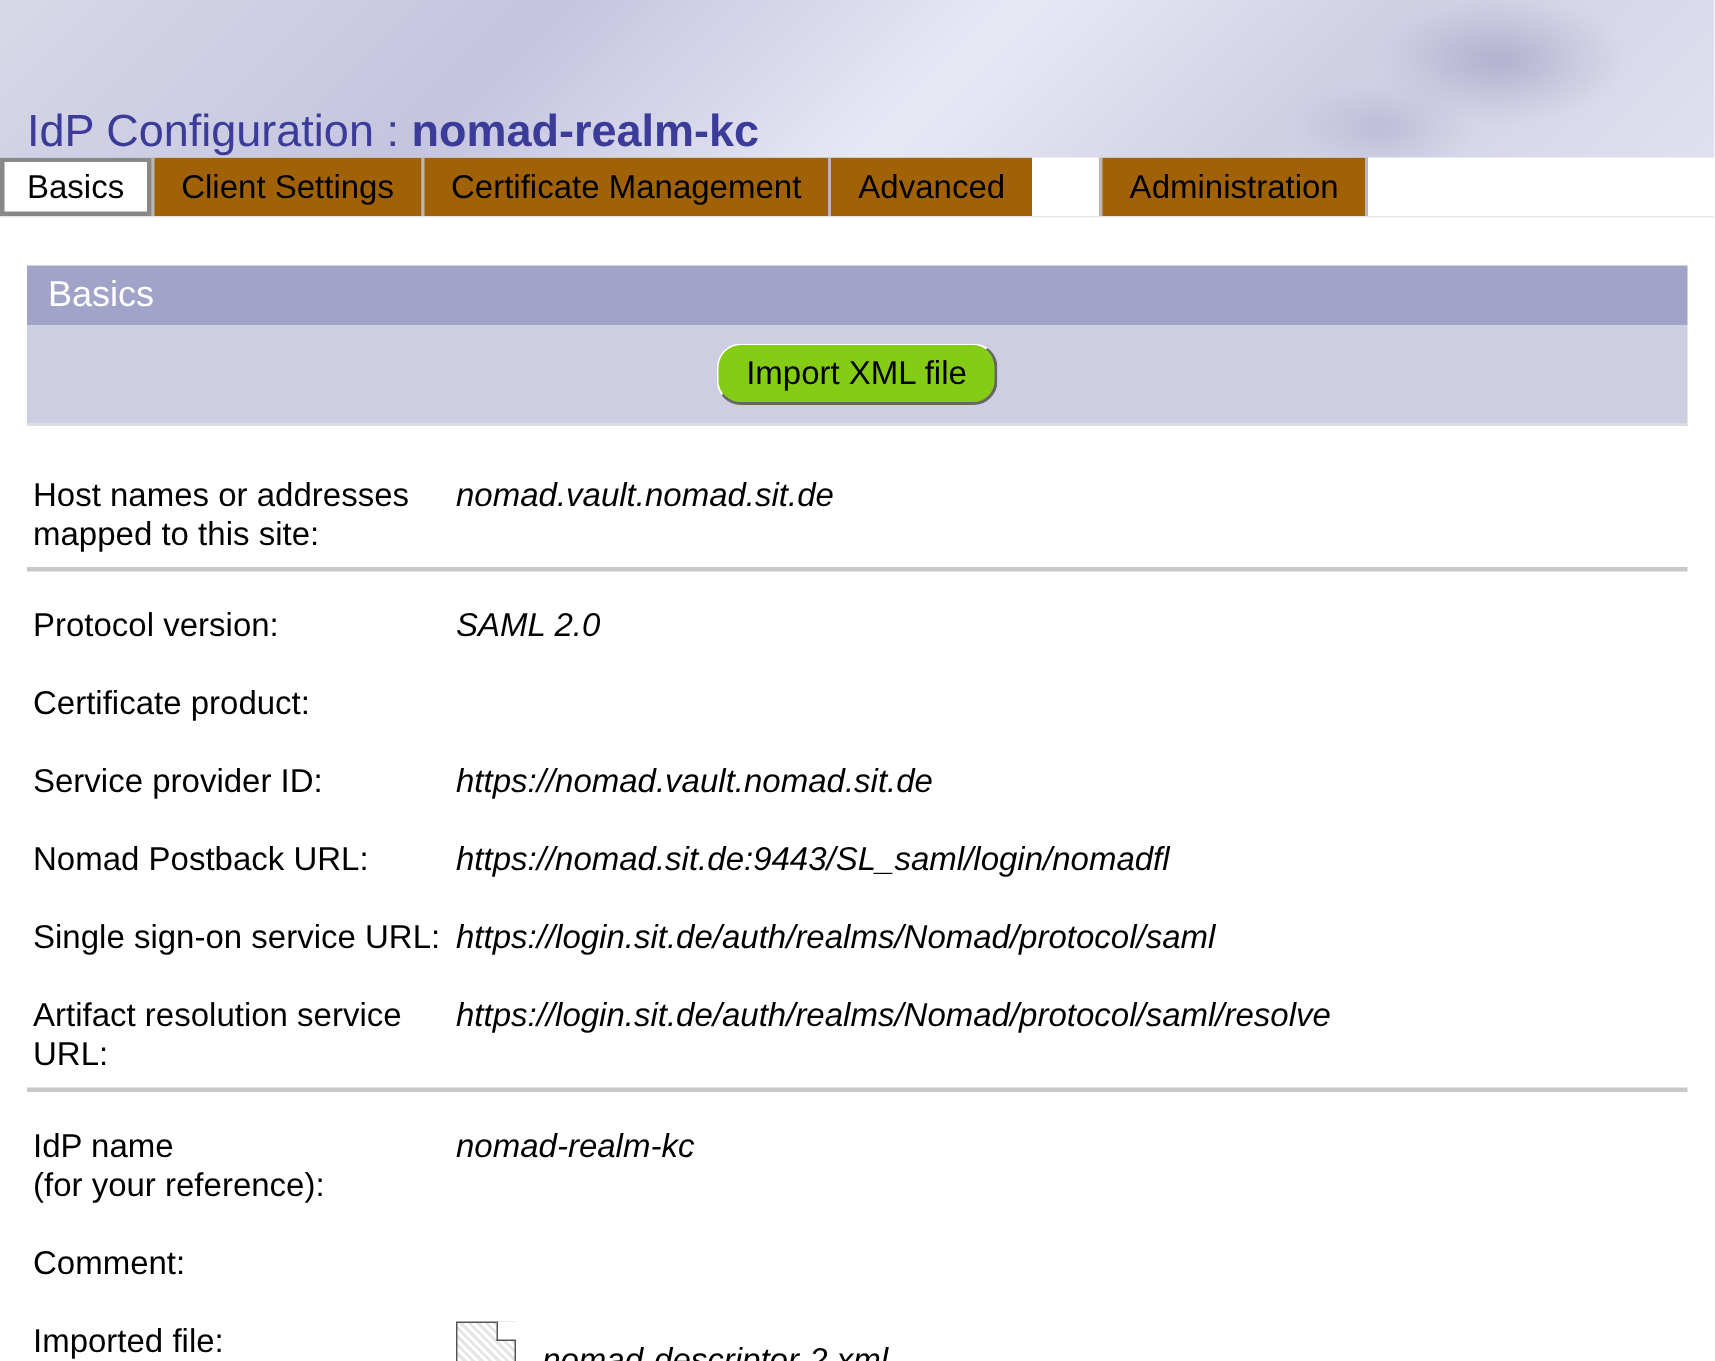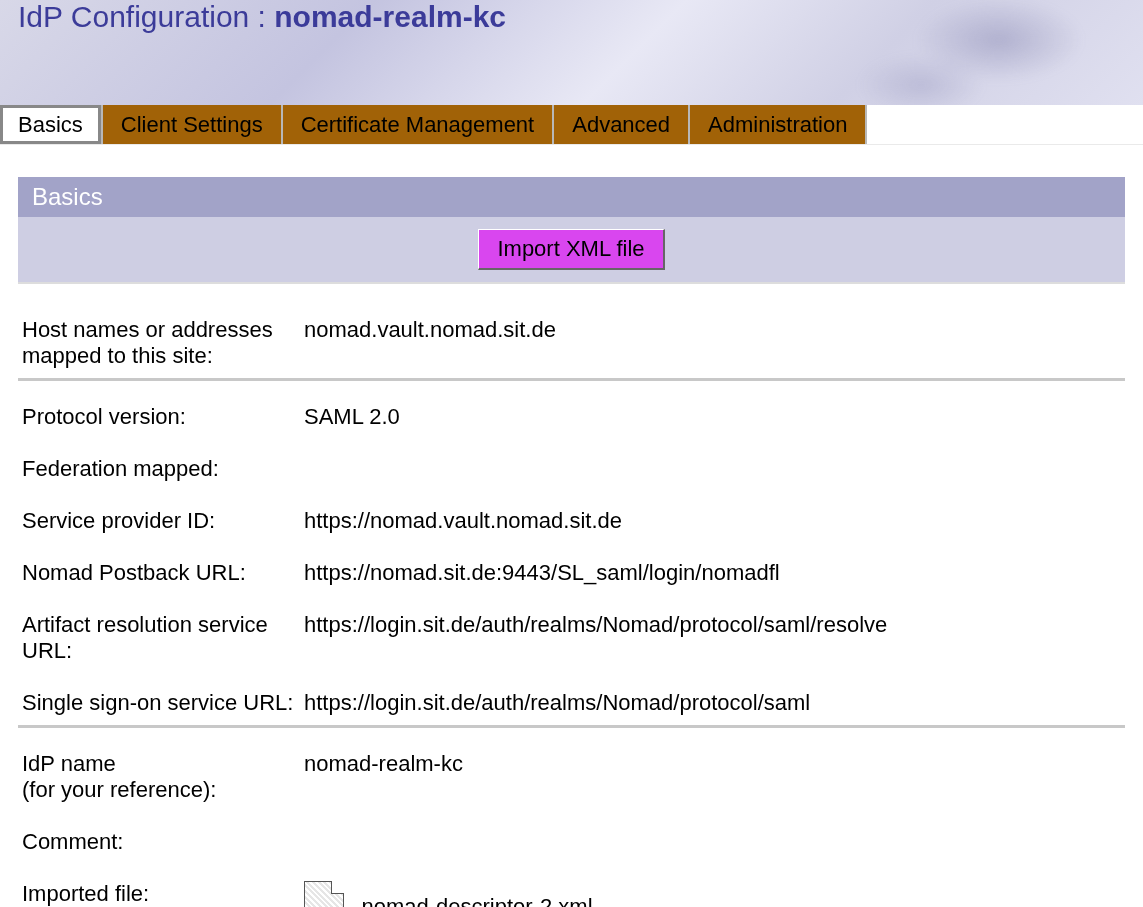--- a/index.html
+++ b/index.html
@@ -8,21 +8,21 @@
     font-family: Arial, Helvetica, sans-serif;
     font-size: 22px;
     color: #000;
     background: #fff;
     width: 1143px;
   }
   .banner {
     height: 105px;
     background: linear-gradient(135deg, #d8d8e8 0%, #c4c4e0 30%, #e8e8f5 55%, #d0d0e5 75%, #e0e0f0 100%);
     display: flex;
-    align-items: flex-start;
+    align-items: flex-end;
     padding-left: 18px;
     overflow: hidden;
     position: relative;
   }
   .banner::before {
     content: "";
     position: absolute;
     right: 40px; top: -20px;
     width: 260px; height: 150px;
     background: radial-gradient(ellipse 120px 60px at 60% 40%, rgba(110,110,160,.35), transparent 70%),
@@ -47,54 +47,55 @@
   }
   .tab {
     background: #a16207;
     border-left: 2px solid #b8b8b8;
     padding: 6px 18px;
     font-size: 22px;
     display: flex;
     align-items: center;
     cursor: pointer;
   }
-  .tab:last-child { border-right: 2px solid #b8b8b8; }
+  .tab:last-child { border-right: 2px solid #b8b8b8; margin-left: 45px; }
   .tab.first { border-left: none; }
   .tab.active {
     background: #fff;
     outline: 3px solid #888;
     outline-offset: -3px;
   }
   .content { padding: 32px 18px 20px 18px; }
   .section-head {
     background: #a2a3c8;
     color: #fff;
     font-size: 24px;
     padding: 6px 14px;
   }
   .toolbar {
     background: #cecee3;
     padding: 12px 0;
     text-align: center;
     border-bottom: 2px solid #ddd;
   }
   .btn {
-    background: #d946ef;
+    background: #84cc16;
     border-top: 1px solid #fff;
     border-left: 1px solid #fff;
     border-right: 2px solid #666;
     border-bottom: 2px solid #666;
     font-size: 22px;
     padding: 6px 18px;
     cursor: pointer;
     font-family: inherit;
+    border-radius: 16px;
   }
   .kv { display: flex; padding: 3px 4px; margin-top: 20px; }
   .kv .k { width: 282px; flex-shrink: 0; }
-  .kv .v { flex: 1; word-break: break-all; }
+  .kv .v { flex: 1; word-break: break-all; font-style: italic; }
   .hr { border-top: 3px solid #c8c8c8; margin: 6px 0; }
   .file-line { display: flex; align-items: center; gap: 4px; }
   .file-ic {
     width: 40px; height: 52px;
     border: 1px solid #555;
     position: relative;
     background: repeating-linear-gradient(45deg,#e6e6e6 0 2px,#fff 2px 4px);
   }
   .file-ic::before {
     content: "";
@@ -157,37 +158,37 @@
     <div class="v">nomad.vault.nomad.sit.de</div>
   </div>
 
   <div class="hr"></div>
 
   <div class="kv">
     <div class="k">Protocol version:</div>
     <div class="v">SAML 2.0</div>
   </div>
   <div class="kv">
-    <div class="k">Federation mapped:</div>
+    <div class="k">Certificate product:</div>
   </div>
   <div class="kv">
     <div class="k">Service provider ID:</div>
     <div class="v">https://nomad.vault.nomad.sit.de</div>
   </div>
   <div class="kv">
     <div class="k">Nomad Postback URL:</div>
     <div class="v">https://nomad.sit.de:9443/SL_saml/login/nomadfl</div>
   </div>
   <div class="kv">
+    <div class="k">Single sign-on service URL:</div>
+    <div class="v">https://login.sit.de/auth/realms/Nomad/protocol/saml</div>
+  </div>
+  <div class="kv">
     <div class="k">Artifact resolution service URL:</div>
     <div class="v">https://login.sit.de/auth/realms/Nomad/protocol/saml/resolve</div>
-  </div>
-  <div class="kv">
-    <div class="k">Single sign-on service URL:</div>
-    <div class="v">https://login.sit.de/auth/realms/Nomad/protocol/saml</div>
   </div>
 
   <div class="hr"></div>
 
   <div class="kv">
     <div class="k">
       <span>IdP name</span><br>
       <span>(for your reference):</span>
     </div>
     <div class="v">nomad-realm-kc</div>

